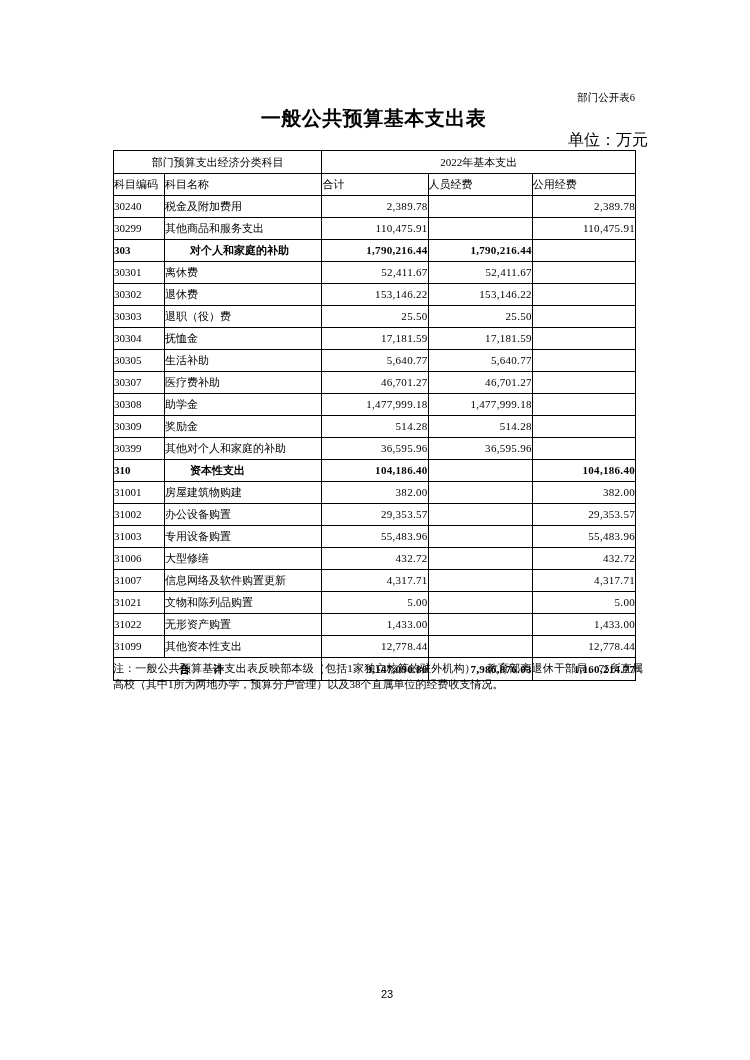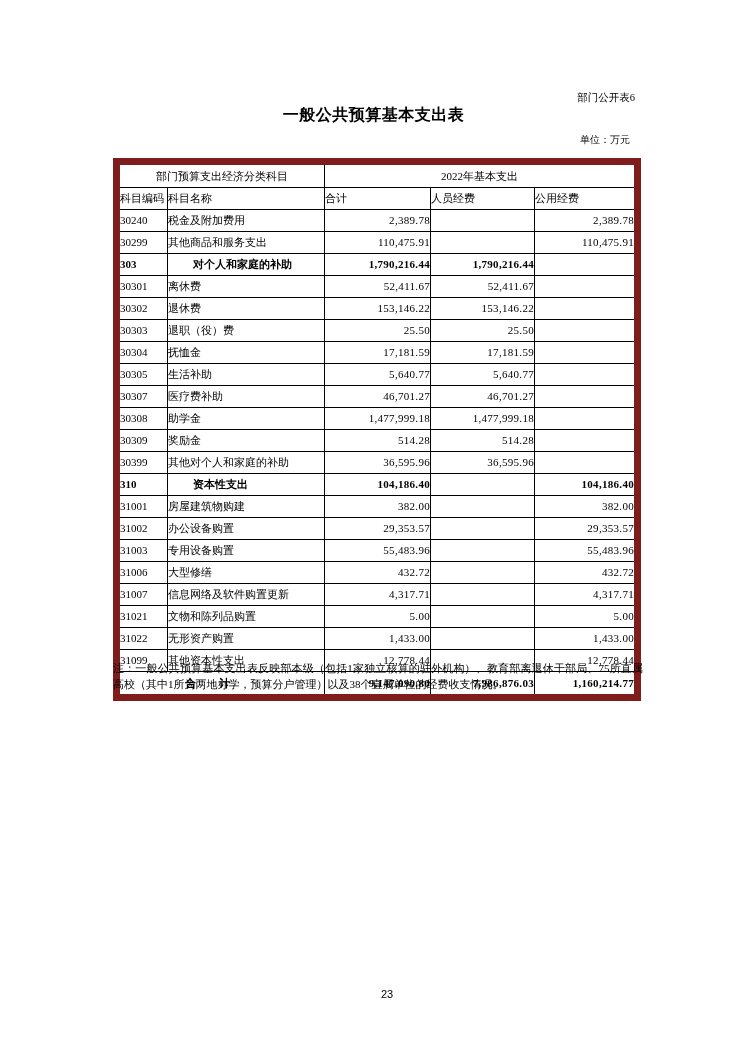--- a/index.html
+++ b/index.html
@@ -12,40 +12,40 @@
     -webkit-font-smoothing:antialiased;
   }
   .doc-label {
     position:absolute; top:92px; right:115px;
     font-size:10.5px; line-height:12px;margin-left:32px;
   }
   .doc-title {
     position:absolute; top:105px; left:113px; width:521px;
     text-align:center;
     font-family:"Liberation Sans","DejaVu Sans",sans-serif;
-    font-weight:bold; font-size:16px; letter-spacing:0.5px;
+    font-weight:bold; font-size:20px; letter-spacing:0.5px;
   }
   .unit-label {
-    position:absolute; top:134px; right:120px;
-    font-size:10px; line-height:12px;margin-left:20px;
+    position:absolute; top:134px; right:102px;
+    font-size:16px; line-height:12px;margin-left:20px;
   }
   table.budget {
     position:absolute; top:150px; left:113px;
     border-collapse:collapse; table-layout:fixed;
     width:523px;
     font-size:11px;
   }
   table.budget td, table.budget th {
     border:1px solid #000;
     padding:0; margin:0;
     font-weight:normal;
     height:21px; line-height:13px;
     overflow:hidden; white-space:nowrap;
   }
-  table.budget { border:7px solid #7f1d1d;margin-top:8px; }
+  table.budget { border:1px solid #7f1d1d; }
   tr.hdr1 td { height:22px; text-align:center; }
   tr.hdr2 td { text-align:left; }
   td.code { text-align:left; padding-left:3px; }
   td.name { text-align:left; padding-left:4px; }
   td.num  { text-align:right; padding-right:4px; letter-spacing:0.3px; }
   tr.section td { font-weight:bold; border-top:1.5px solid #000; border-bottom:1.5px solid #000; }
   tr.section td.name { padding-left:25px; }
   tr.total-row td { font-weight:bold; border-top:1.5px solid #000; height:22px; }
   tr.total-row td.label { text-align:left; padding-left:65px; letter-spacing:0.3px; }
   .note {

